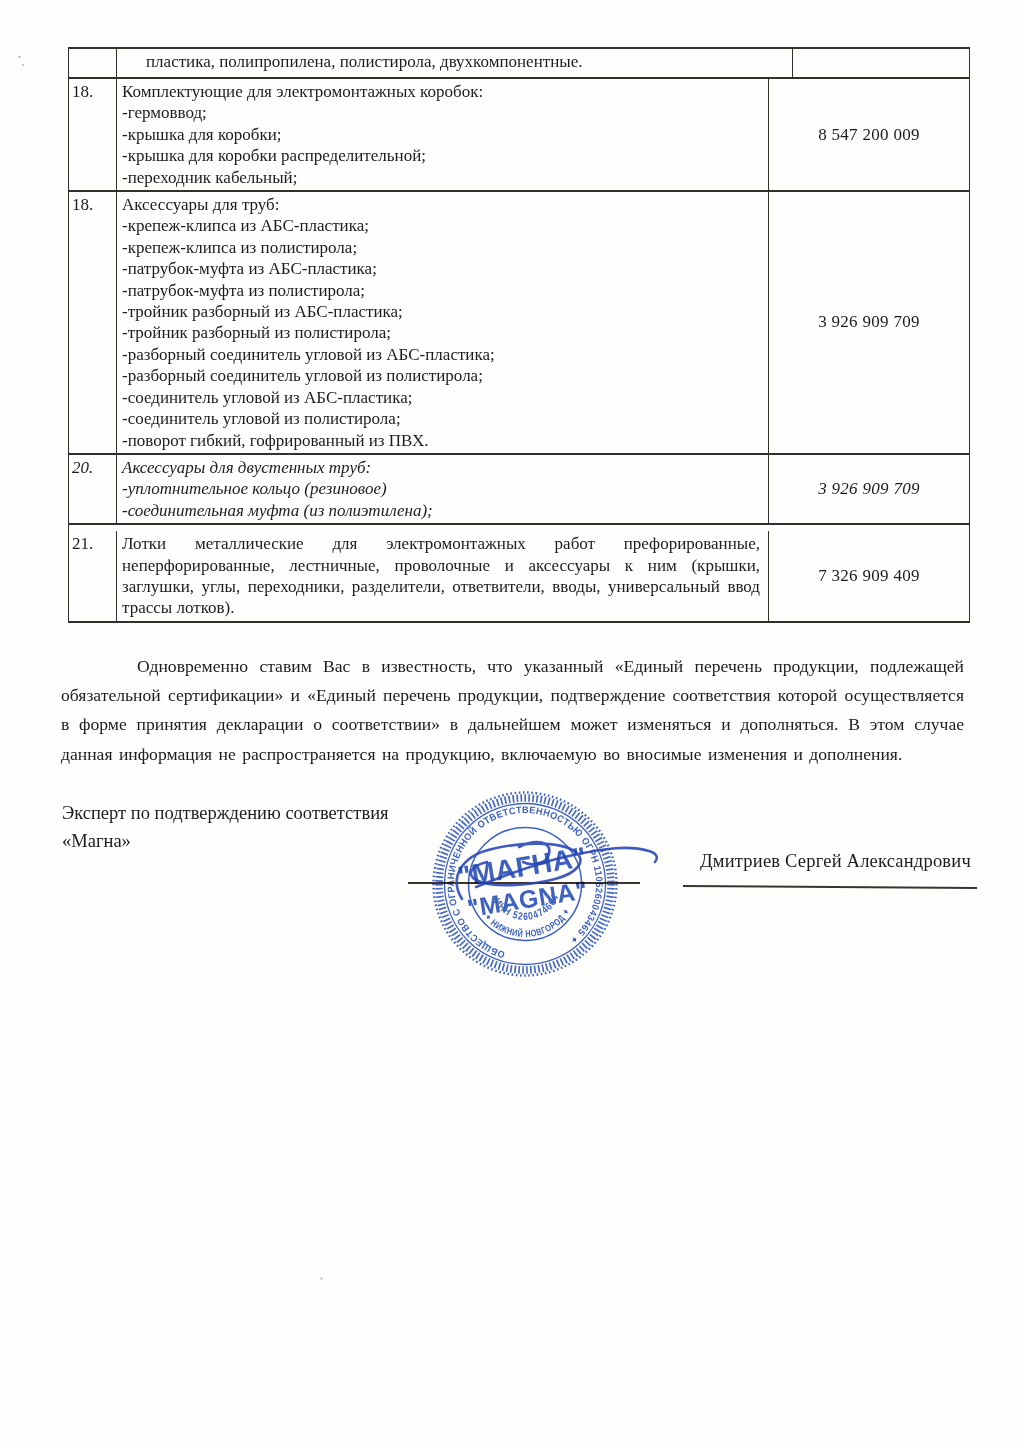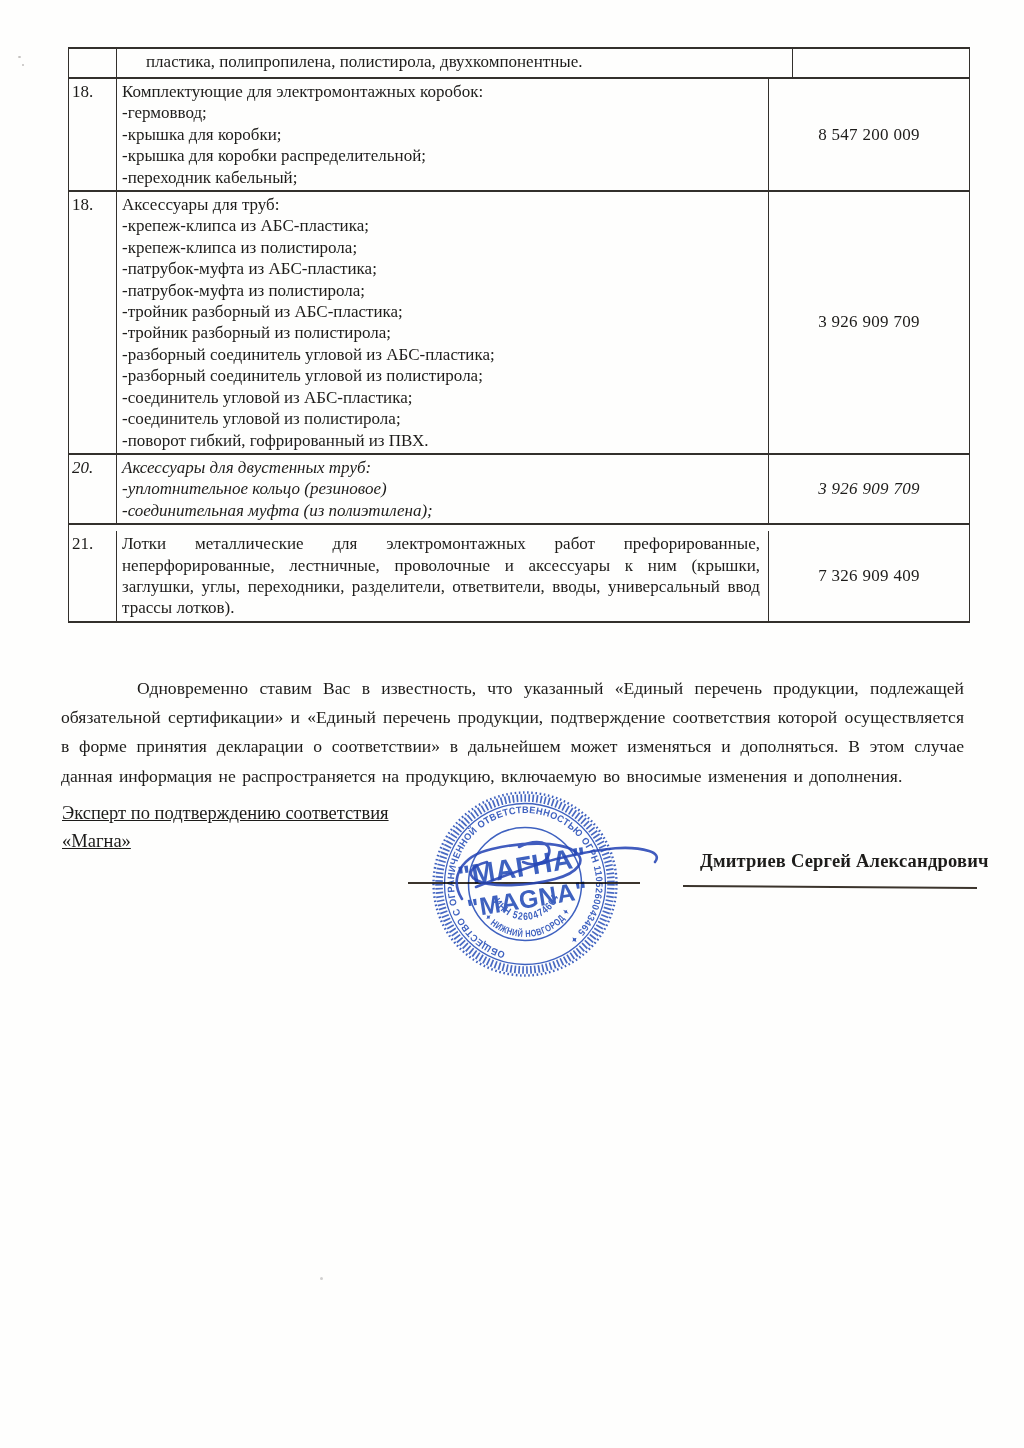--- a/index.html
+++ b/index.html
@@ -37,34 +37,34 @@
     padding:2px 8px 2px 5px;
   }
   .c-desc .just { text-align:justify; }
   .c-code {
     display:flex; align-items:center; justify-content:center;
     font-size:17px; letter-spacing:0.3px;
   }
 
   
   .body-par {
-    position:absolute; left:61px; top:674px; width:903px;
+    position:absolute; left:61px; top:652px; width:903px;
     font-size:17.6px; line-height:29.2px;
     text-align:justify; text-indent:76px;
     word-spacing:2px;
   }
 
   
   .expert {
     position:absolute; left:62px; top:800px;
-    font-size:18.5px; line-height:27.5px;text-decoration:underline;
+    font-size:18.5px; line-height:27.5px;
   }
   .sig-name {
     position:absolute; left:700px; top:851px;
-    font-size:18.5px; letter-spacing:0.2px;font-weight:bold;
+    font-size:18.5px; letter-spacing:0.2px;
   }
   .sig-line-1 {
     position:absolute; left:408px; top:882px; width:232px; height:0;
     border-top:2px solid #3b342c;
   }
   .sig-line-2 {
     position:absolute; left:683px; top:886px; width:294px; height:0;
     border-top:2px solid #3b342c;
     transform:rotate(0.35deg);
   }

